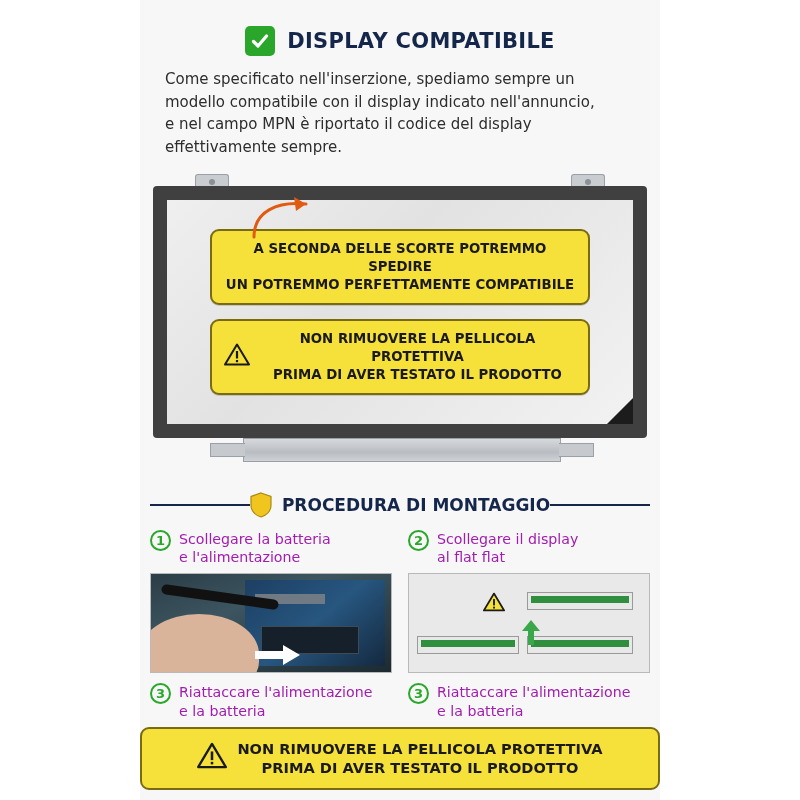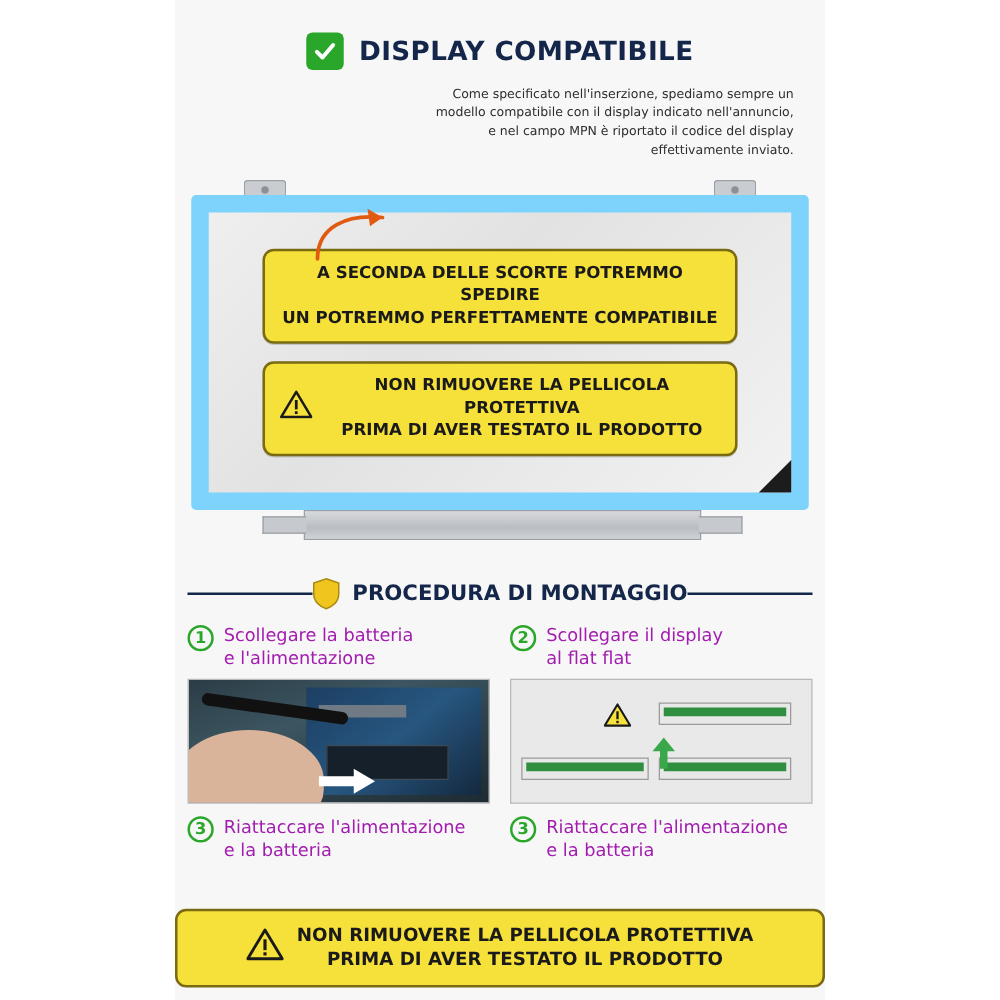--- a/index.html
+++ b/index.html
@@ -60,22 +60,22 @@
   .header-title {
     font-size: 21px;
     font-weight: bold;
     color: #15264b;
     letter-spacing: 0.3px;
   }
 
   .intro {
     margin: 12px auto 16px auto;
     width: 470px;
-    text-align: right;
-    font-size: 10px;
+    text-align: left;
+    font-size: 15px;
     line-height: 1.5;
     color: #2d2d2d;
   }
 
   
   .screen-wrap {
     position: relative;
     margin: 16px auto 0 auto;
     width: 494px;
     height: 300px;
@@ -102,21 +102,21 @@
     height: 6px;
     border-radius: 50%;
     background: #8b9197;
   }
   .panel {
     position: absolute;
     top: 12px;
     left: 0;
     width: 494px;
     height: 252px;
-    background: #7dd3fc;
+    background: #404040;
     border-radius: 4px;
     box-sizing: border-box;
     padding: 14px;
   }
   .panel-inner {
     width: 100%;
     height: 100%;
     background: linear-gradient(135deg, #efefef 0%, #e2e2e2 40%, #f2f2f2 100%);
     box-sizing: border-box;
     position: relative;
@@ -378,21 +378,21 @@
           <path d="M3.5 10.5 L8 15 L16.5 5" stroke="#ffffff" stroke-width="3.2" fill="none" stroke-linecap="round" stroke-linejoin="round"></path>
         </svg>
       </span>
       <span class="header-title">DISPLAY COMPATIBILE</span>
     </div>
 
     <div class="intro">
       <div>Come specificato nell'inserzione, spediamo sempre un</div>
       <div>modello compatibile con il display indicato nell'annuncio,</div>
       <div>e nel campo MPN è riportato il codice del display</div>
-      <div>effettivamente inviato.</div>
+      <div>effettivamente sempre.</div>
     </div>
 
     <div class="screen-wrap">
       <div class="bracket l"></div>
       <div class="bracket r"></div>
 
       <div class="panel">
         <div class="panel-inner">
           <span class="panel-corner"></span>
 

